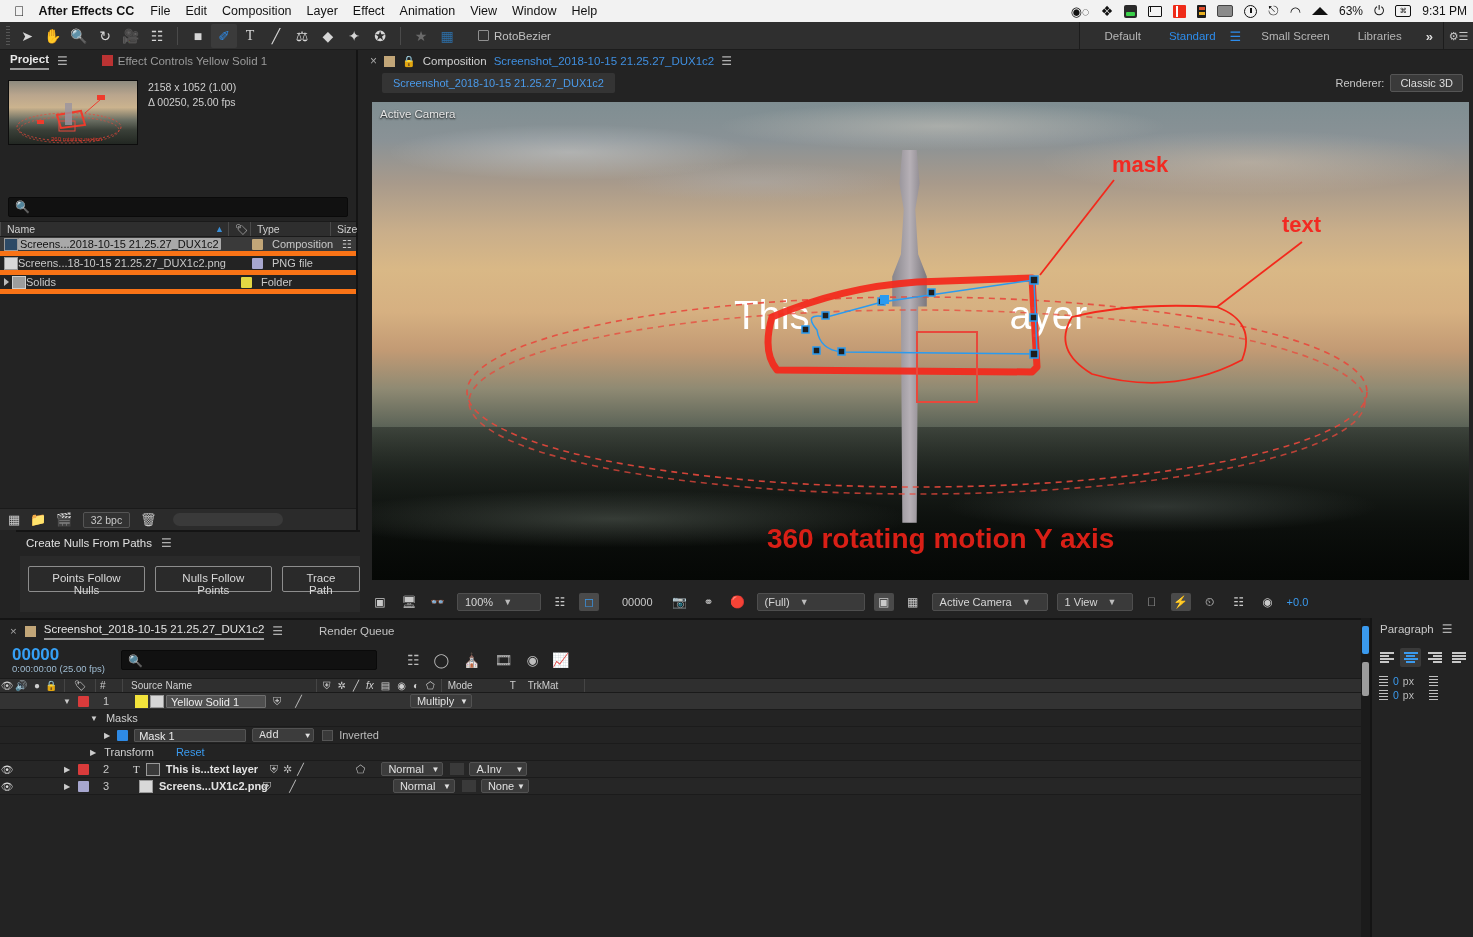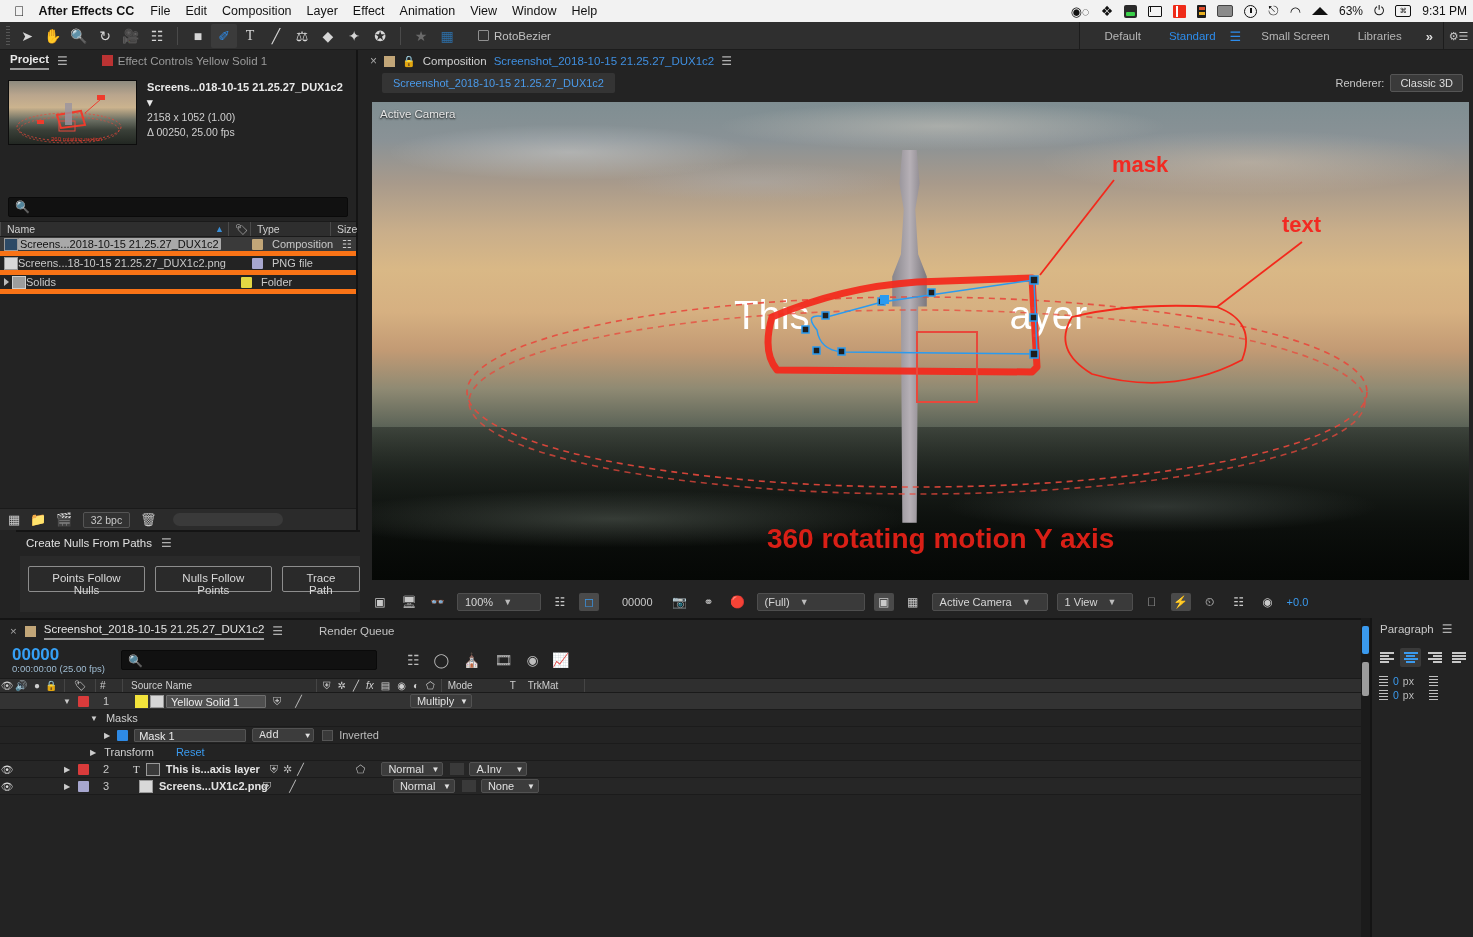--- a/index.html
+++ b/index.html
@@ -326,21 +326,20 @@
           <path d="M48 34 L72 30 L76 44 L52 47 Z" fill="none" stroke="#ef3b2c" stroke-width="2"></path>
           <rect x="50" y="40" width="16" height="10" fill="none" stroke="#e8483c" stroke-width="1"></rect>
           <line x1="76" y1="32" x2="92" y2="18" stroke="#ef3b2c" stroke-width="1"></line>
           <rect x="88" y="14" width="8" height="5" fill="#ef3b2c"></rect>
           <rect x="28" y="39" width="7" height="4" fill="#ef3b2c"></rect>
           <text x="42" y="60" fill="#d8352a" font-size="6" font-family="Liberation Sans">360 rotating motion</text>
           <rect x="56" y="22" width="7" height="22" fill="#9a93a0" opacity=".8"></rect>
         </svg>
       </div>
       <div id="projmeta">
-        <div class="name"><span>Screens...018-10-15 21.25.27_DUX1c2</span> <span>▾</span></div>
         <div>2158 x 1052 (1.00)</div>
         <div>Δ 00250, 25.00 fps</div>
       </div>
     </div>
     <div id="searchwrap" style="position:relative; margin-top:42px;">
       <span class="magnify">🔍</span>
       <input id="projsearch" type="text" placeholder="" style="">
     </div>
     <div id="listhdr">
       <span class="c" style="flex:0 0 215px;">Name</span>
@@ -596,21 +595,21 @@
   <div class="layerrow">
     <span style="width:14px;text-align:center;color:#ddd;font-size:10px;">👁</span>
     <span style="width:16px;"></span>
       <span style="width:14px;"></span>
       <span style="width:16px;"></span>
     <span style="width:14px;text-align:center;color:#ccc;font-size:8px;">▶</span>
     <span class="lsw" style="background:#d93b3b;margin-left:4px;"></span>
     <span style="width:22px;text-align:center;margin-left:6px;">2</span>
     <span style="margin-left:16px;font-family:'Liberation Serif',serif;color:#ddd;">T</span>
     <span class="icon16" style="margin-left:6px;background:#3a3a3a;"></span>
-    <span style="margin-left:6px;color:#e4e4e4;font-weight:bold;width:102px;">This is...axis layer</span>
+    <span style="margin-left:6px;color:#e4e4e4;font-weight:bold;width:102px;">This is...text layer</span>
     <span style="margin-left:2px;color:#bbb;">⛨</span>
     <span style="margin-left:5px;color:#bbb;">✲</span>
     <span style="margin-left:5px;color:#bbb;">╱</span>
     <span style="margin-left:52px;color:#bbb;">⬠</span>
     <span class="modesel" style="width:62px;margin-left:16px;">
       <span>Normal</span>
         <span class="cv">▼</span>
     </span>
     <span style="width:14px;height:12px;background:#3a3a3a;margin-left:7px;"></span>
     <span class="modesel" style="width:58px;margin-left:5px;">
@@ -629,21 +628,21 @@
     <span style="width:22px;text-align:center;margin-left:6px;">3</span>
     <span class="icon16 png" style="margin-left:22px;"></span>
     <span style="margin-left:6px;color:#e4e4e4;font-weight:bold;width:102px;">Screens...UX1c2.png</span>
     <span style="margin-left:2px;color:#bbb;">⛨</span>
     <span style="margin-left:18px;color:#bbb;">╱</span>
     <span class="modesel" style="width:62px;margin-left:97px;">
       <span>Normal</span>
         <span class="cv">▼</span>
     </span>
     <span style="width:14px;height:12px;background:#3a3a3a;margin-left:7px;"></span>
-    <span class="modesel" style="width:58px;margin-left:5px;">
+    <span class="modesel" style="width:48px;margin-left:5px;">
       <span>None</span>
         <span class="cv">▼</span>
     </span>
   </div>
 
 </div>
 
 <div id="rightEdge">
   <div class="scrollblip" style="top:8px;height:28px;"></div>
   <div class="scrollblip" style="top:44px;height:34px;background:#9c9c9c;"></div>

